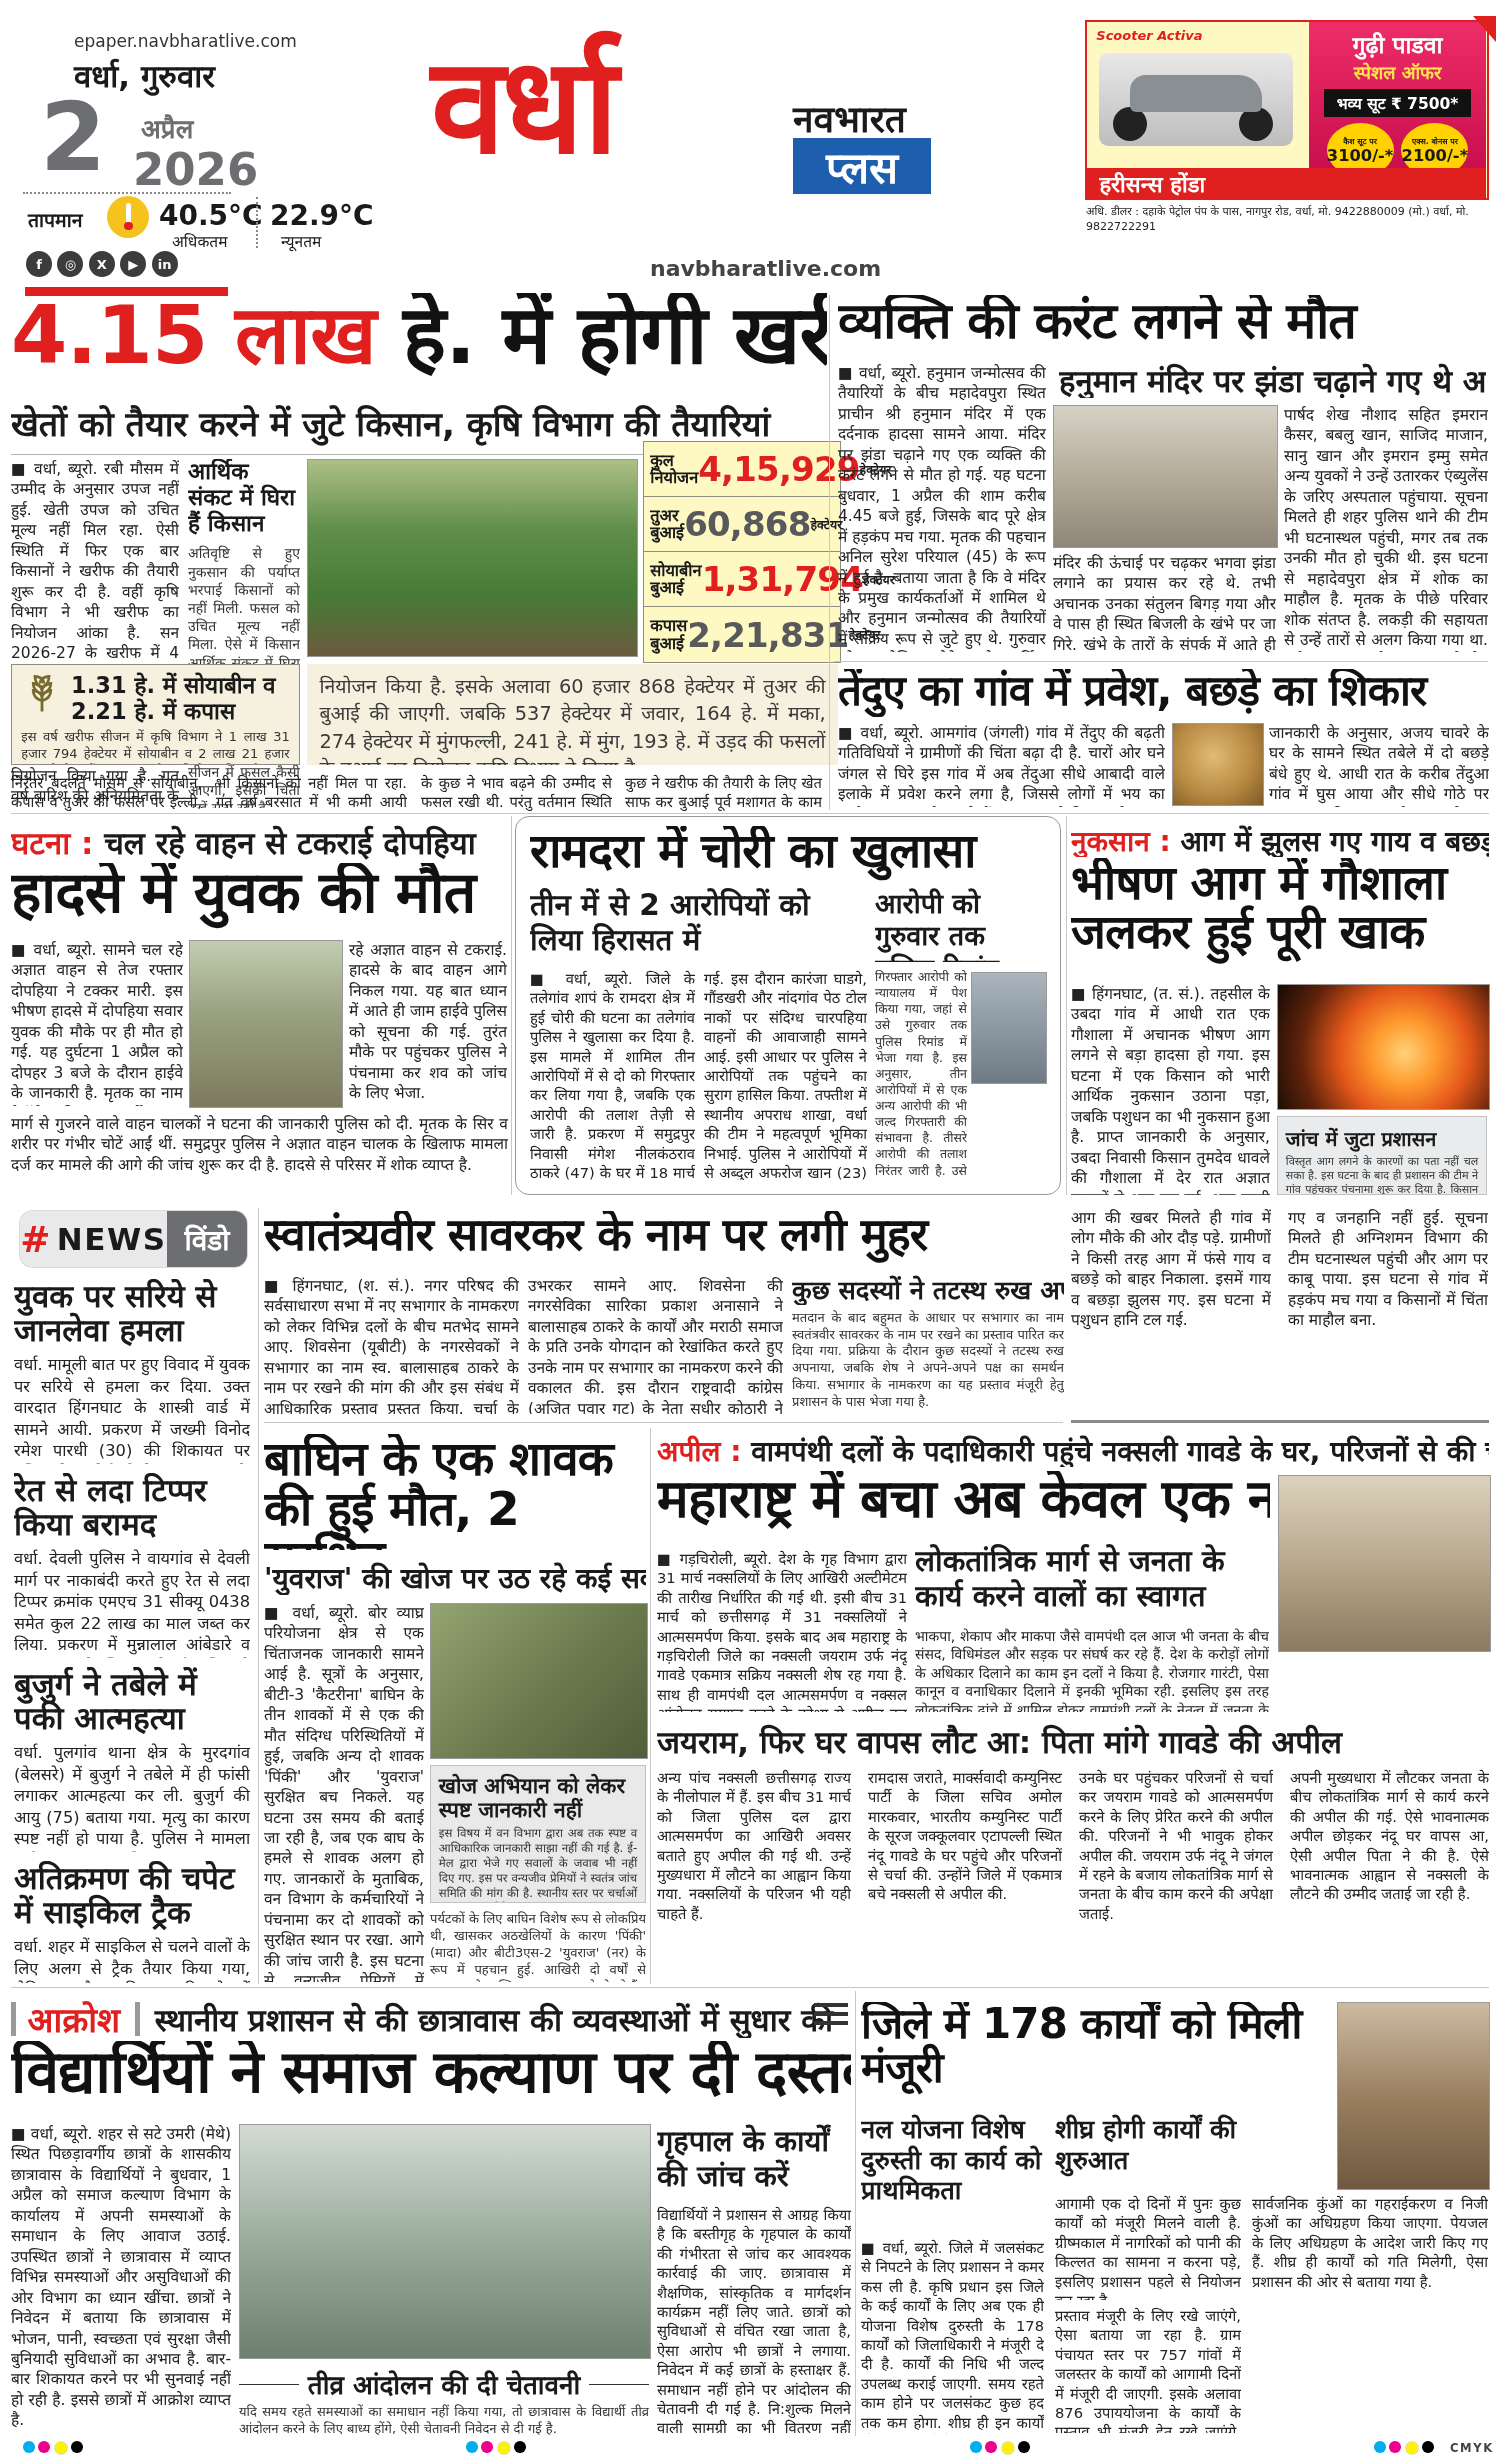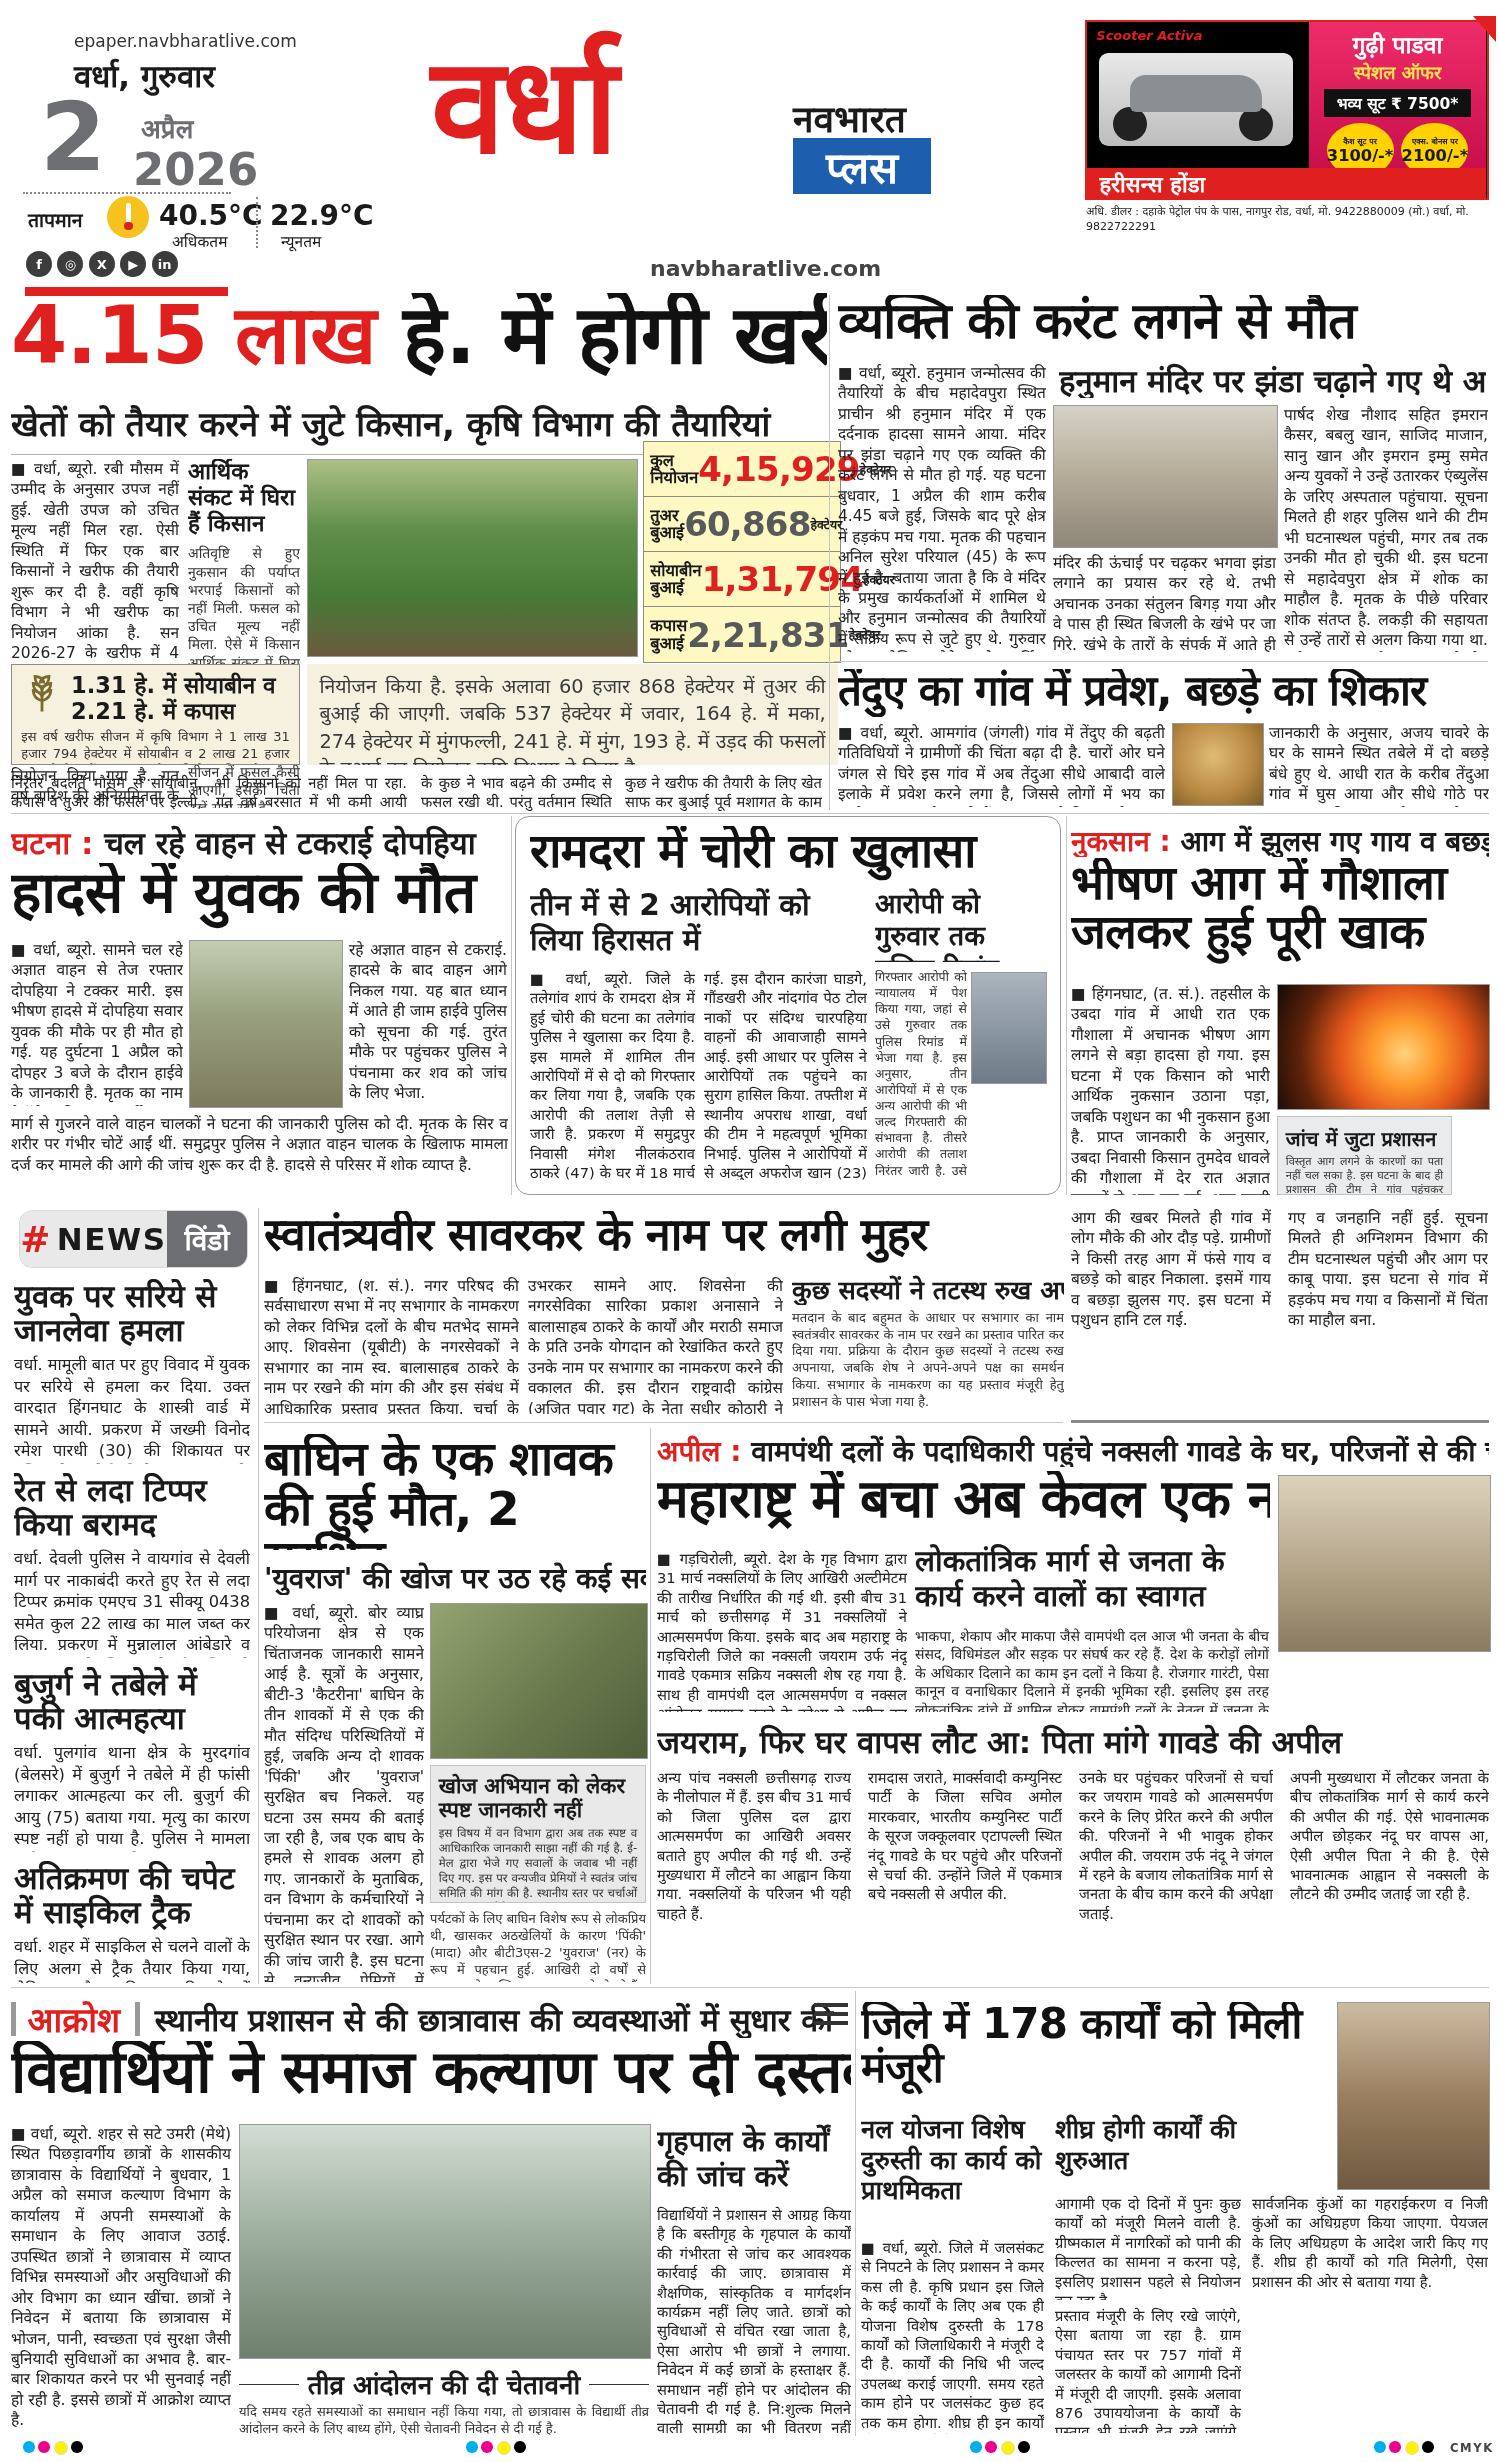--- a/index.html
+++ b/index.html
@@ -78,21 +78,21 @@
   </div>
   <div class="abs" style="left:25px;top:287px;width:203px;height:8.5px;background:#e0201f"></div>
 
   <div class="abs b red" style="left:431px;top:37px;font-size:133px;line-height:1.05;letter-spacing:-3.1px">वर्धा</div>
   <div class="abs b" style="left:793px;top:92px;font-size:37px">नवभारत</div>
   <div class="abs b" style="left:793px;top:138px;width:138px;height:56px;background:#1d5fae;color:#fff;font-size:43px;display:flex;align-items:center;justify-content:center">
     <span>प्लस</span>
   </div>
   <div class="abs b" style="left:650px;top:256px;font-size:22px;color:#444">navbharatlive.com</div>
 
-  <div class="abs" style="left:1085px;top:20px;width:404px;height:180px;border:2.3px solid #e0201f;background:#000000;box-sizing:border-box">
+  <div class="abs" style="left:1085px;top:20px;width:404px;height:180px;border:2.3px solid #e0201f;background:#fef9c3;box-sizing:border-box">
     <div class="abs b red" style="left:9.3px;top:6.2px;font-size:13px;font-style:italic">Scooter Activa</div>
     <div class="abs" style="left:12.4px;top:31px;width:194px;height:93px;background:linear-gradient(180deg,#e8e8e8,#bdbdbd);border-radius:9.3px">
       <span class="abs" style="left:14px;top:54px;width:34px;height:34px;border-radius:50%;background:#222"></span>
       <span class="abs" style="left:140px;top:54px;width:34px;height:34px;border-radius:50%;background:#222"></span>
       <span class="abs" style="left:31px;top:22px;width:132px;height:37px;background:#8a8f94;border-radius:15.5px 23px 6.2px 6.2px"></span>
     </div>
     <div class="abs" style="left:222px;top:0;width:177px;height:146px;background:linear-gradient(180deg,#ee2d68,#c90f4e)">
       <div class="b" style="color:#fff;font-size:23px;text-align:center;padding-top:6.2px">गुढ़ी पाडवा</div>
       <div class="b" style="color:#ffe14d;font-size:18px;text-align:center">स्पेशल ऑफर</div>
       <div class="b" style="margin:4.7px auto 0;width:147px;background:#111;color:#fff;font-size:15.5px;text-align:center;padding:3.1px 0">भव्य सूट ₹ 7500*</div>
@@ -213,21 +213,21 @@
 <div class="abs" style="left:1071px;top:816px;width:418px;height:379px">
   <div class="abs kicker clip" style="left:0;top:4.7px;width:418px;height:36px;font-size:28px;white-space:nowrap">
     <span class="red">नुकसान :</span> <span>आग में झुलस गए गाय व बछड़ा</span>
   </div>
   <div class="abs hline clip" style="left:0;top:42px;width:418px;height:116px;font-size:47px">
     <div>भीषण आग में गौशाला</div>
       <div>जलकर हुई पूरी खाक</div>
   </div>
   <div class="abs body-txt just clip" style="left:0;top:168px;width:199px;height:211px">■ हिंगनघाट, (त. सं.). तहसील के उबदा गांव में आधी रात एक गौशाला में अचानक भीषण आग लगने से बड़ा हादसा हो गया. इस घटना में एक किसान को भारी आर्थिक नुकसान उठाना पड़ा, जबकि पशुधन का भी नुकसान हुआ है. प्राप्त जानकारी के अनुसार, उबदा निवासी किसान तुमदेव धावले की गौशाला में देर रात अज्ञात कारणों से आग लग गई. आग इतनी तेजी से फैली कि देखते ही देखते पूरी गौशाला उसकी चपेट में आ गई. आग इतनी भड़क गई, जिससे किसान को बड़ा झटका लगा.</div>
   <div class="photo ph-fire" style="left:206px;top:168px;width:211px;height:124px"></div>
-  <div class="abs graybox clip" style="left:206px;top:300px;width:175px;height:79px">
+  <div class="abs graybox clip" style="left:206px;top:300px;width:210px;height:79px">
     <div class="b" style="font-size:20px">जांच में जुटा प्रशासन</div>
     <div class="small-txt just" style="font-size:11px;margin-top:3.1px">विस्तृत आग लगने के कारणों का पता नहीं चल सका है. इस घटना के बाद ही प्रशासन की टीम ने गांव पहुंचकर पंचनामा शुरू कर दिया है. किसान ने नुकसान भरपाई की मांग की है. स्थानीय प्रशासन जांच में जुट गया है.</div>
   </div>
 </div>
 
 <div class="abs" style="left:1071px;top:1208px;width:418px;height:211px">
   <div class="abs body-txt just clip" style="left:0;top:0;width:200px;height:208px">आग की खबर मिलते ही गांव में लोग मौके की ओर दौड़ पड़े. ग्रामीणों ने किसी तरह आग में फंसे गाय व बछड़े को बाहर निकाला. इसमें गाय व बछड़ा झुलस गए. इस घटना में पशुधन हानि टल गई.</div>
   <div class="abs body-txt just clip" style="left:217px;top:0;width:200px;height:208px">गए व जनहानि नहीं हुई. सूचना मिलते ही अग्निशमन विभाग की टीम घटनास्थल पहुंची और आग पर काबू पाया. इस घटना से गांव में हड़कंप मच गया व किसानों में चिंता का माहौल बना.</div>
 </div>
 <div class="abs" style="left:1071px;top:1420px;width:418px;height:3.1px;background:#8a8a8a"></div>

